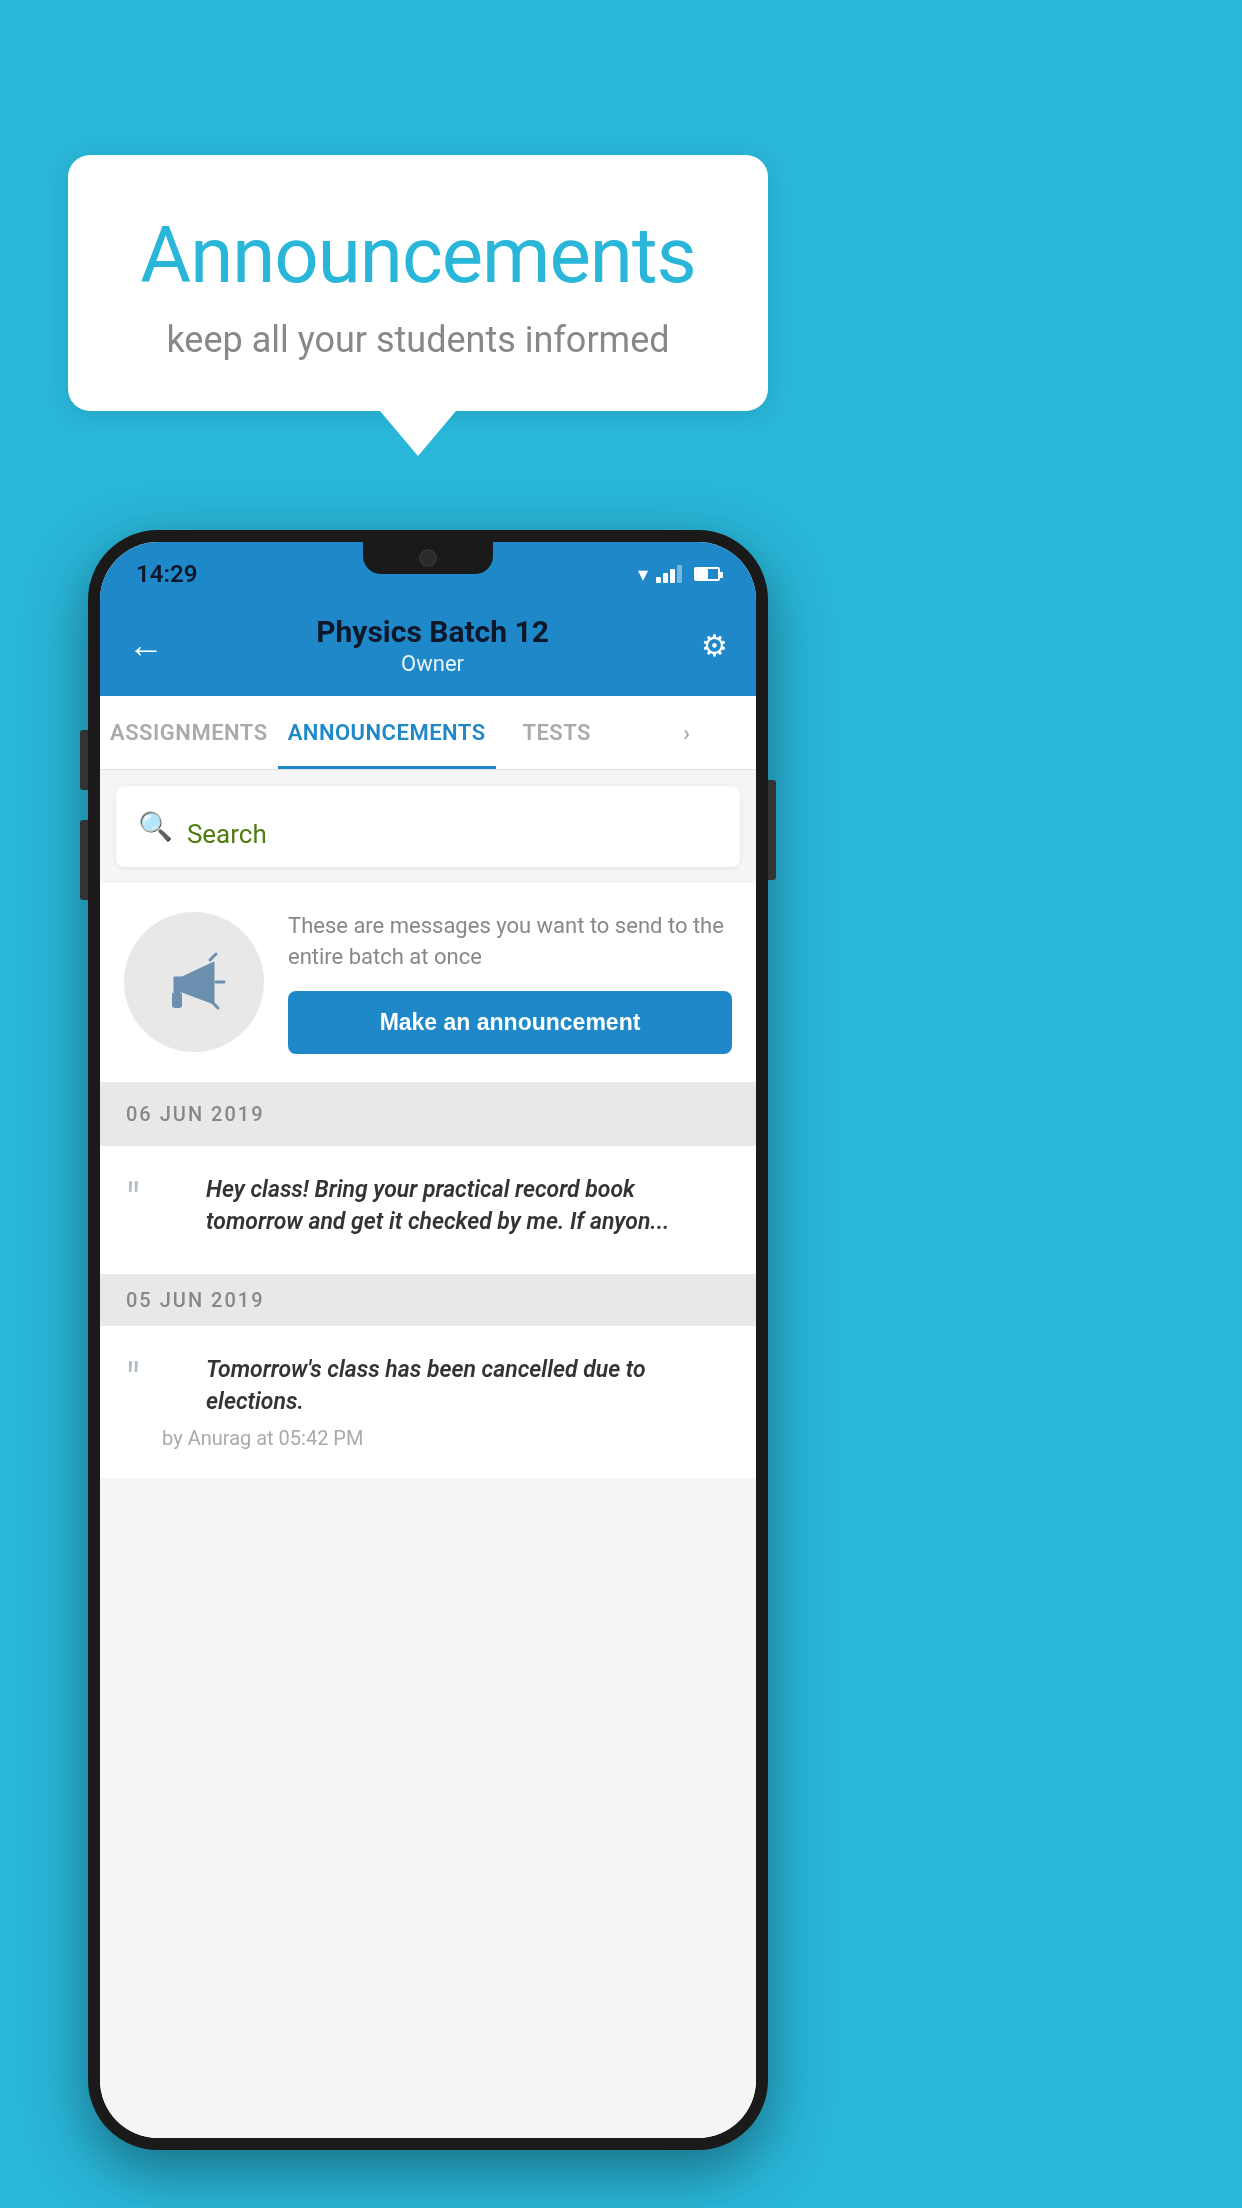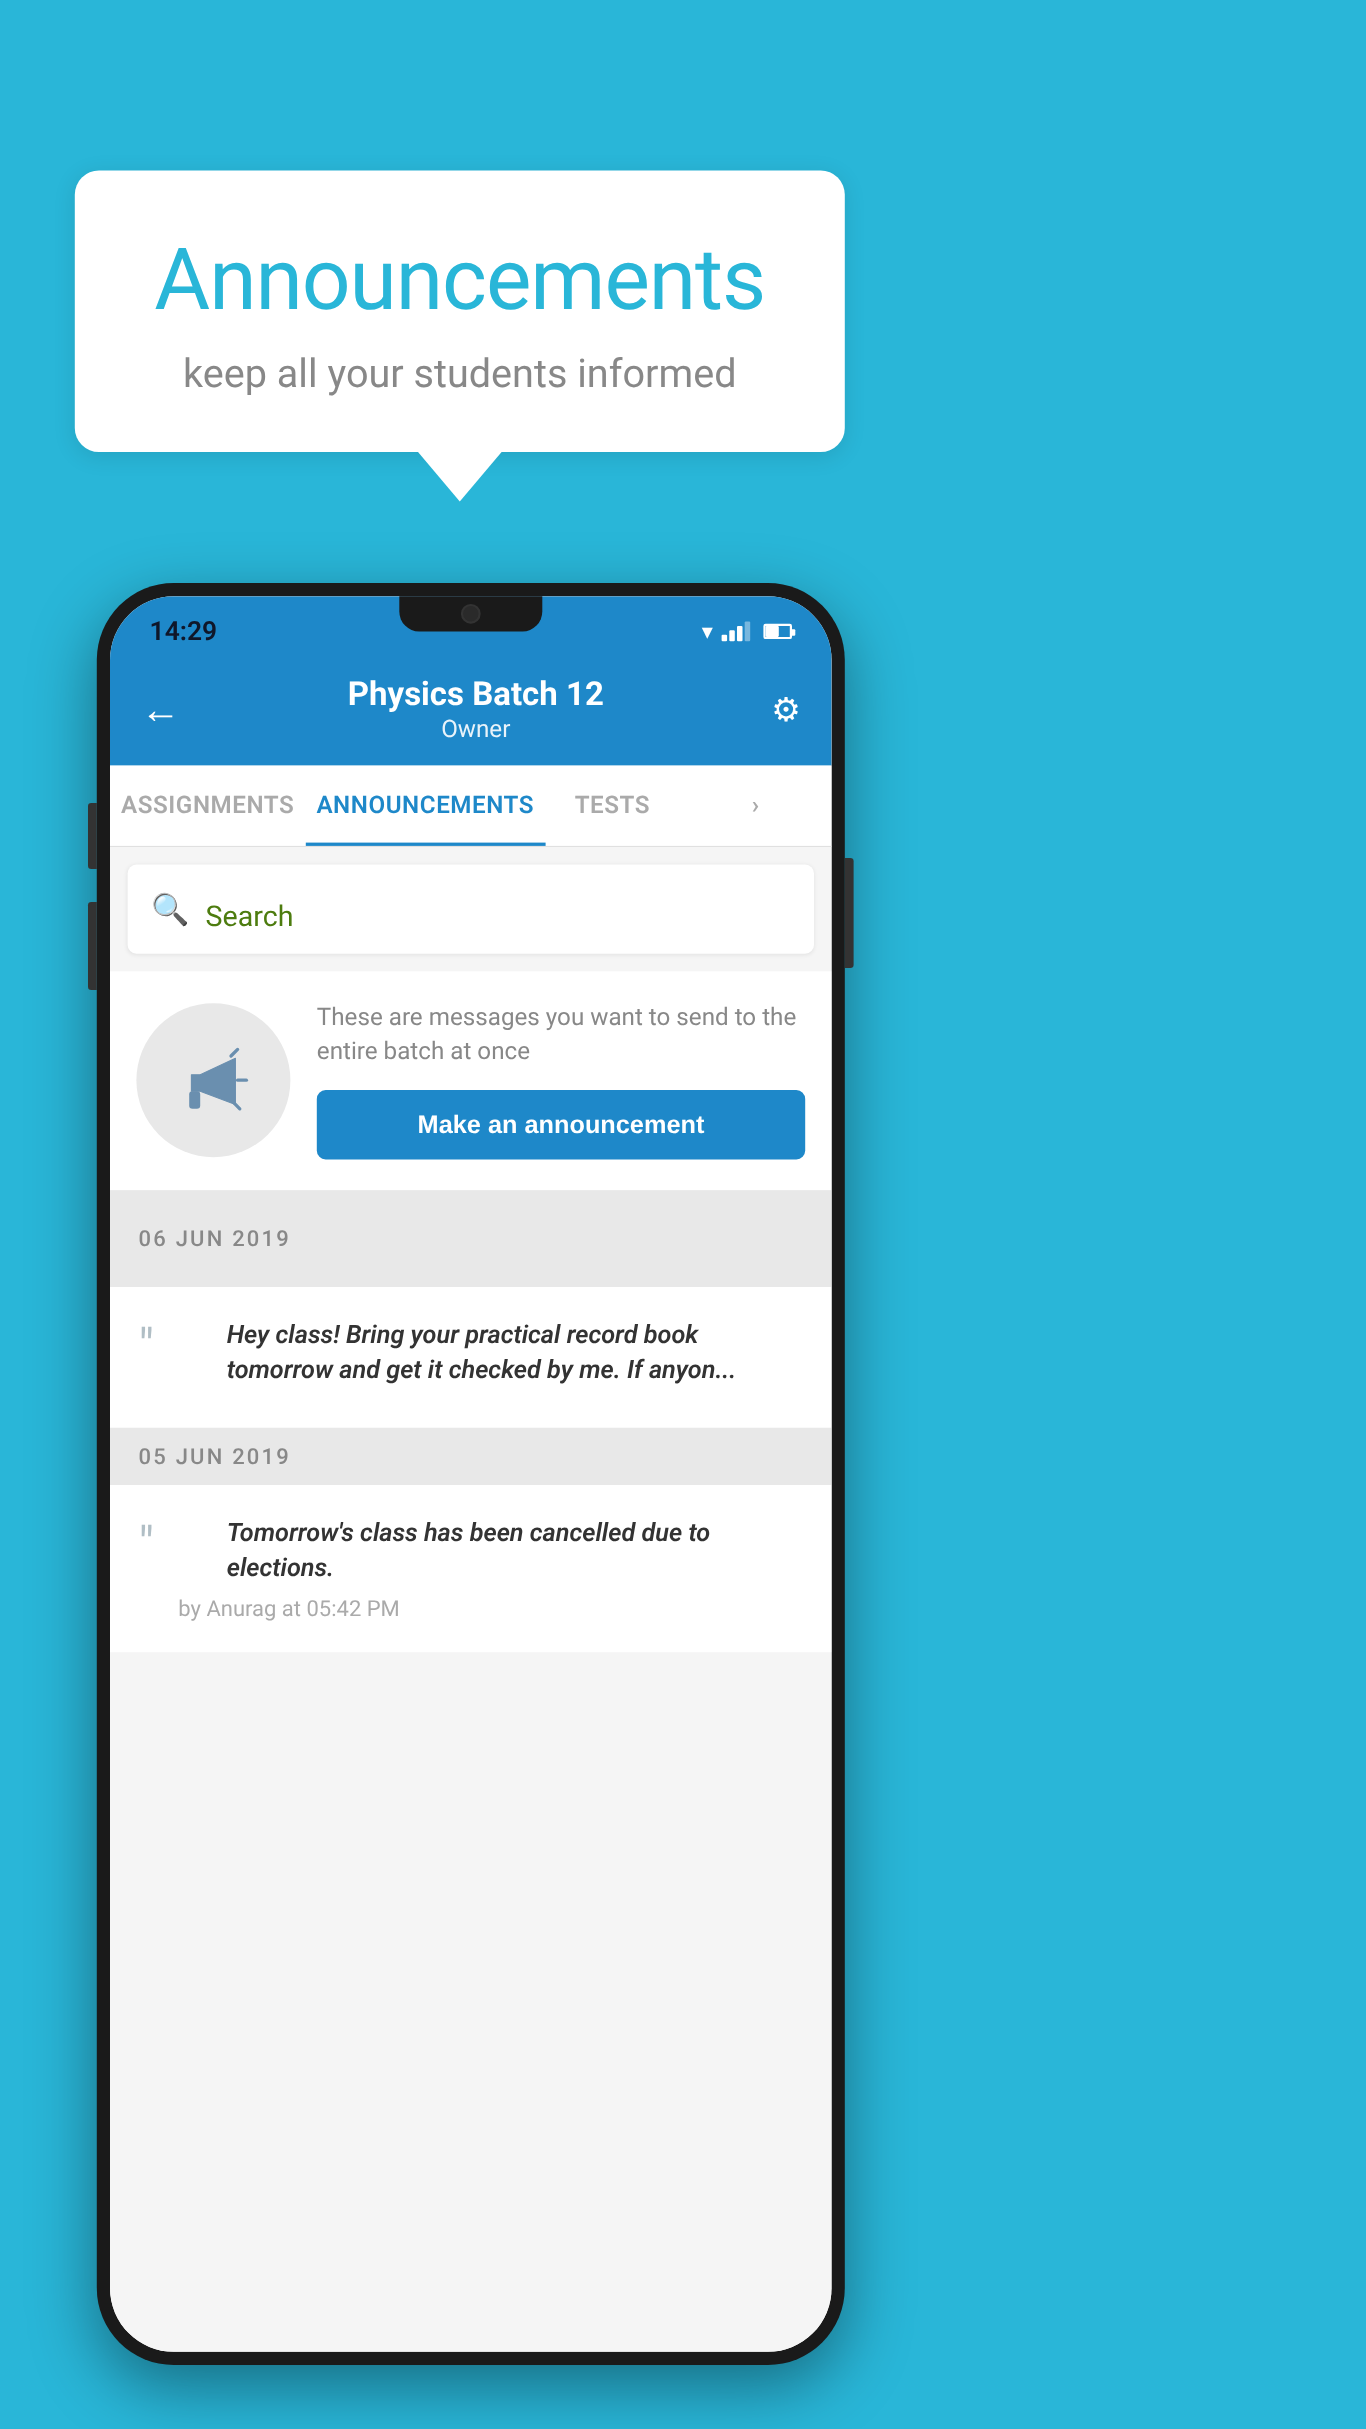--- a/index.html
+++ b/index.html
@@ -217,21 +217,21 @@
       font-size: 36px;
       font-weight: 300;
       cursor: pointer;
     }
 
     .header-title-container {
       text-align: center;
     }
 
     .header-title {
-      color: #ffffff;
+      color: #0f172a;
       font-size: 30px;
       font-weight: 700;
     }
 
     .header-subtitle {
       color: rgba(255,255,255,0.9);
       font-size: 22px;
       font-weight: 400;
       margin-top: 2px;
     }
@@ -357,21 +357,21 @@
       padding: 18px 24px;
       font-size: 23px;
       font-weight: 600;
       cursor: pointer;
       width: 100%;
     }
 
     
     .date-separator {
       background: #e8e8e8;
-      padding: 32px 26px;
+      padding: 20px 26px;
       font-size: 20px;
       color: #888;
       letter-spacing: 2px;
       font-weight: 500;
       flex-shrink: 0;
     }
 
     
     .announcement-item {
       background: white;

